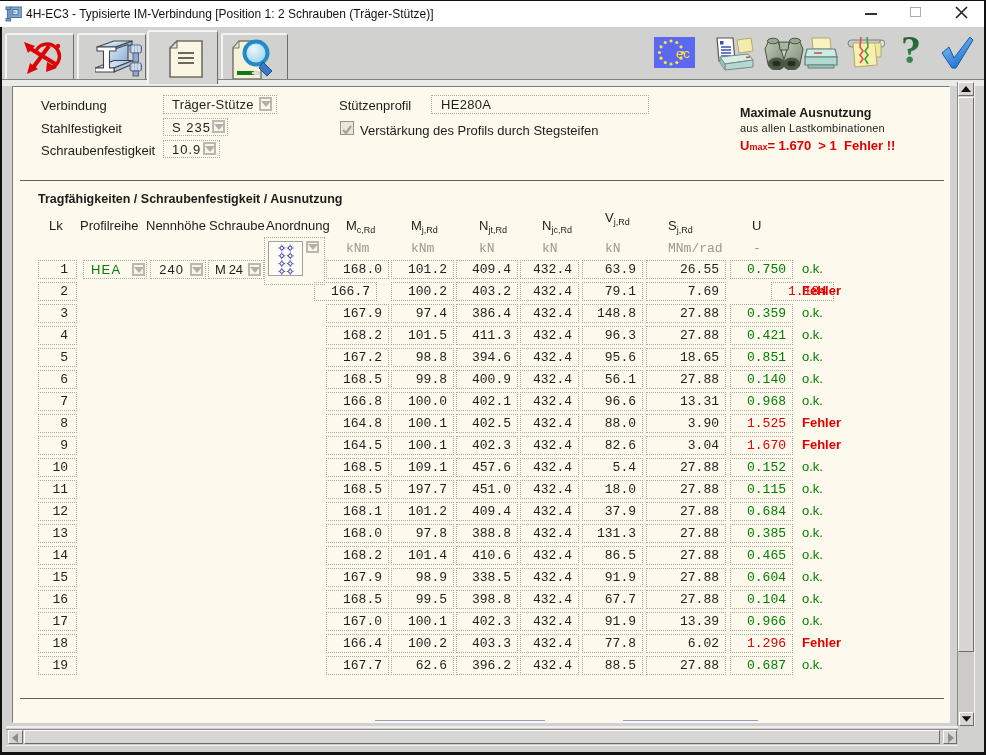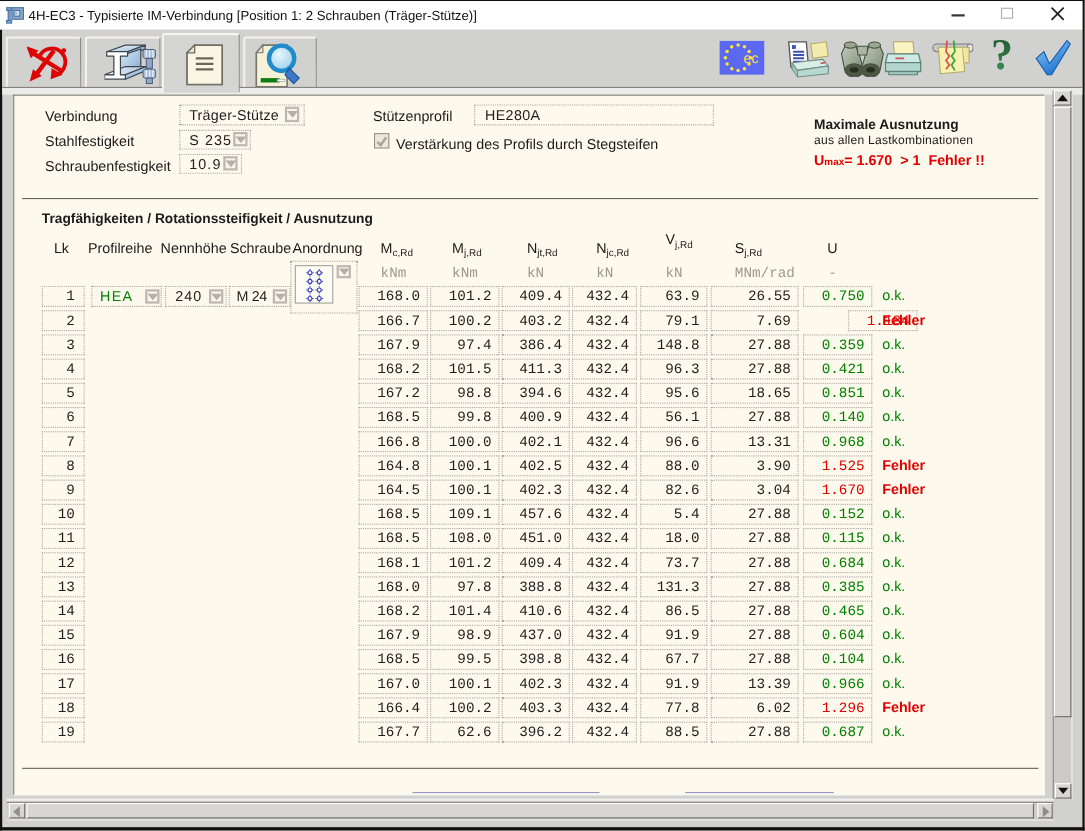--- a/index.html
+++ b/index.html
@@ -217,21 +217,21 @@
   </div>
 <div class="bx s" style="left:431px;top:95px;width:218px;height:19px;line-height:18px;padding-left:9px;letter-spacing:0.3px">HE280A</div>
 <div style="left:340px;top:121px;width:14px;height:14px;border:1px solid #95938a;background:#ece7d9"><svg width="12" height="12" viewBox="0 0 12 12">
       <path d="M2 6 L5 9 L10 2" stroke="#a5a399" stroke-width="2.2" fill="none"></path>
     </svg></div>
 <div class="lab" style="left:360px;top:123px">Verstärkung des Profils durch Stegsteifen</div>
 <div class="lab" style="left:740px;top:106px;font-weight:bold;font-size:12.5px">Maximale Ausnutzung</div>
 <div class="lab" style="left:740px;top:122px;font-size:11px;letter-spacing:0.2px">aus allen Lastkombinationen</div>
 <div class="lab s" style="left:740px;top:138px;font-weight:bold;font-size:13px;color:#e00000">U<span class="sub">max</span>= 1.670&nbsp; &gt; 1&nbsp; Fehler !!</div>
 <div class="hline" style="left:20px;top:180px;width:924px"></div>
-<div class="lab" style="left:38px;top:192px;font-weight:bold;font-size:12.5px">Tragfähigkeiten / Rotationssteifigkeit / Ausnutzung</div>
+<div class="lab" style="left:38px;top:192px;font-weight:bold;font-size:12.5px">Tragfähigkeiten / Schraubenfestigkeit / Ausnutzung</div>
 <div class="lab" style="left:49px;top:218px">Lk</div>
 <div class="lab" style="left:80px;top:218px">Profilreihe</div>
 <div class="lab" style="left:146px;top:218px">Nennhöhe</div>
 <div class="lab" style="left:209px;top:218px">Schraube</div>
 <div class="lab" style="left:266px;top:218px">Anordnung</div>
 <div class="lab" style="left:346px;top:218px">M<sub>c,Rd</sub></div>
 <div class="lab" style="left:411px;top:218px">M<sub>j,Rd</sub></div>
 <div class="lab" style="left:479px;top:218px">N<sub>jt,Rd</sub></div>
 <div class="lab" style="left:542px;top:218px">N<sub>jc,Rd</sub></div>
 <div class="lab" style="left:605px;top:210px">V<sub>j,Rd</sub></div>
@@ -283,21 +283,21 @@
 <div class="bx m ra lk" style="left:38px;top:260px;width:39px;height:19px;line-height:18px">1</div>
 <div class="bx m ra" style="left:326px;top:260px;width:63px;height:19px;line-height:18px">168.0</div>
 <div class="bx m ra" style="left:391px;top:260px;width:63px;height:19px;line-height:18px">101.2</div>
 <div class="bx m ra" style="left:456px;top:260px;width:62px;height:19px;line-height:18px">409.4</div>
 <div class="bx m ra" style="left:520px;top:260px;width:59px;height:19px;line-height:18px">432.4</div>
 <div class="bx m ra" style="left:582px;top:260px;width:61px;height:19px;line-height:18px">63.9</div>
 <div class="bx m ra" style="left:646px;top:260px;width:80px;height:19px;line-height:18px">26.55</div>
 <div class="bx m ra grn" style="left:730px;top:260px;width:63px;height:19px;line-height:18px">0.750</div>
 <div class="s grn" style="left:802px;top:260px;height:19px;line-height:18px;font-size:13px">o.k.</div>
 <div class="bx m ra lk" style="left:38px;top:282px;width:39px;height:19px;line-height:18px">2</div>
-<div class="bx m ra" style="left:326px;top:282px;width:63px;height:19px;line-height:18px">166.7</div>
+<div class="bx m ra" style="left:314px;top:282px;width:63px;height:19px;line-height:18px">166.7</div>
 <div class="bx m ra" style="left:391px;top:282px;width:63px;height:19px;line-height:18px">100.2</div>
 <div class="bx m ra" style="left:456px;top:282px;width:62px;height:19px;line-height:18px">403.2</div>
 <div class="bx m ra" style="left:520px;top:282px;width:59px;height:19px;line-height:18px">432.4</div>
 <div class="bx m ra" style="left:582px;top:282px;width:61px;height:19px;line-height:18px">79.1</div>
 <div class="bx m ra" style="left:646px;top:282px;width:80px;height:19px;line-height:18px">7.69</div>
 <div class="bx m ra red" style="left:771px;top:282px;width:63px;height:19px;line-height:18px">1.184</div>
 <div class="s red" style="left:802px;top:282px;height:19px;line-height:18px;font-size:13px;font-weight:bold">Fehler</div>
 <div class="bx m ra lk" style="left:38px;top:304px;width:39px;height:19px;line-height:18px">3</div>
 <div class="bx m ra" style="left:326px;top:304px;width:63px;height:19px;line-height:18px">167.9</div>
 <div class="bx m ra" style="left:391px;top:304px;width:63px;height:19px;line-height:18px">97.4</div>
@@ -365,33 +365,33 @@
 <div class="bx m ra" style="left:326px;top:458px;width:63px;height:19px;line-height:18px">168.5</div>
 <div class="bx m ra" style="left:391px;top:458px;width:63px;height:19px;line-height:18px">109.1</div>
 <div class="bx m ra" style="left:456px;top:458px;width:62px;height:19px;line-height:18px">457.6</div>
 <div class="bx m ra" style="left:520px;top:458px;width:59px;height:19px;line-height:18px">432.4</div>
 <div class="bx m ra" style="left:582px;top:458px;width:61px;height:19px;line-height:18px">5.4</div>
 <div class="bx m ra" style="left:646px;top:458px;width:80px;height:19px;line-height:18px">27.88</div>
 <div class="bx m ra grn" style="left:730px;top:458px;width:63px;height:19px;line-height:18px">0.152</div>
 <div class="s grn" style="left:802px;top:458px;height:19px;line-height:18px;font-size:13px">o.k.</div>
 <div class="bx m ra lk" style="left:38px;top:480px;width:39px;height:19px;line-height:18px">11</div>
 <div class="bx m ra" style="left:326px;top:480px;width:63px;height:19px;line-height:18px">168.5</div>
-<div class="bx m ra" style="left:391px;top:480px;width:63px;height:19px;line-height:18px">108.0</div>
+<div class="bx m ra" style="left:391px;top:480px;width:63px;height:19px;line-height:18px">197.7</div>
 <div class="bx m ra" style="left:456px;top:480px;width:62px;height:19px;line-height:18px">451.0</div>
 <div class="bx m ra" style="left:520px;top:480px;width:59px;height:19px;line-height:18px">432.4</div>
 <div class="bx m ra" style="left:582px;top:480px;width:61px;height:19px;line-height:18px">18.0</div>
 <div class="bx m ra" style="left:646px;top:480px;width:80px;height:19px;line-height:18px">27.88</div>
 <div class="bx m ra grn" style="left:730px;top:480px;width:63px;height:19px;line-height:18px">0.115</div>
 <div class="s grn" style="left:802px;top:480px;height:19px;line-height:18px;font-size:13px">o.k.</div>
 <div class="bx m ra lk" style="left:38px;top:502px;width:39px;height:19px;line-height:18px">12</div>
 <div class="bx m ra" style="left:326px;top:502px;width:63px;height:19px;line-height:18px">168.1</div>
 <div class="bx m ra" style="left:391px;top:502px;width:63px;height:19px;line-height:18px">101.2</div>
 <div class="bx m ra" style="left:456px;top:502px;width:62px;height:19px;line-height:18px">409.4</div>
 <div class="bx m ra" style="left:520px;top:502px;width:59px;height:19px;line-height:18px">432.4</div>
-<div class="bx m ra" style="left:582px;top:502px;width:61px;height:19px;line-height:18px">73.7</div>
+<div class="bx m ra" style="left:582px;top:502px;width:61px;height:19px;line-height:18px">37.9</div>
 <div class="bx m ra" style="left:646px;top:502px;width:80px;height:19px;line-height:18px">27.88</div>
 <div class="bx m ra grn" style="left:730px;top:502px;width:63px;height:19px;line-height:18px">0.684</div>
 <div class="s grn" style="left:802px;top:502px;height:19px;line-height:18px;font-size:13px">o.k.</div>
 <div class="bx m ra lk" style="left:38px;top:524px;width:39px;height:19px;line-height:18px">13</div>
 <div class="bx m ra" style="left:326px;top:524px;width:63px;height:19px;line-height:18px">168.0</div>
 <div class="bx m ra" style="left:391px;top:524px;width:63px;height:19px;line-height:18px">97.8</div>
 <div class="bx m ra" style="left:456px;top:524px;width:62px;height:19px;line-height:18px">388.8</div>
 <div class="bx m ra" style="left:520px;top:524px;width:59px;height:19px;line-height:18px">432.4</div>
 <div class="bx m ra" style="left:582px;top:524px;width:61px;height:19px;line-height:18px">131.3</div>
 <div class="bx m ra" style="left:646px;top:524px;width:80px;height:19px;line-height:18px">27.88</div>
@@ -402,21 +402,21 @@
 <div class="bx m ra" style="left:391px;top:546px;width:63px;height:19px;line-height:18px">101.4</div>
 <div class="bx m ra" style="left:456px;top:546px;width:62px;height:19px;line-height:18px">410.6</div>
 <div class="bx m ra" style="left:520px;top:546px;width:59px;height:19px;line-height:18px">432.4</div>
 <div class="bx m ra" style="left:582px;top:546px;width:61px;height:19px;line-height:18px">86.5</div>
 <div class="bx m ra" style="left:646px;top:546px;width:80px;height:19px;line-height:18px">27.88</div>
 <div class="bx m ra grn" style="left:730px;top:546px;width:63px;height:19px;line-height:18px">0.465</div>
 <div class="s grn" style="left:802px;top:546px;height:19px;line-height:18px;font-size:13px">o.k.</div>
 <div class="bx m ra lk" style="left:38px;top:568px;width:39px;height:19px;line-height:18px">15</div>
 <div class="bx m ra" style="left:326px;top:568px;width:63px;height:19px;line-height:18px">167.9</div>
 <div class="bx m ra" style="left:391px;top:568px;width:63px;height:19px;line-height:18px">98.9</div>
-<div class="bx m ra" style="left:456px;top:568px;width:62px;height:19px;line-height:18px">437.0</div>
+<div class="bx m ra" style="left:456px;top:568px;width:62px;height:19px;line-height:18px">338.5</div>
 <div class="bx m ra" style="left:520px;top:568px;width:59px;height:19px;line-height:18px">432.4</div>
 <div class="bx m ra" style="left:582px;top:568px;width:61px;height:19px;line-height:18px">91.9</div>
 <div class="bx m ra" style="left:646px;top:568px;width:80px;height:19px;line-height:18px">27.88</div>
 <div class="bx m ra grn" style="left:730px;top:568px;width:63px;height:19px;line-height:18px">0.604</div>
 <div class="s grn" style="left:802px;top:568px;height:19px;line-height:18px;font-size:13px">o.k.</div>
 <div class="bx m ra lk" style="left:38px;top:590px;width:39px;height:19px;line-height:18px">16</div>
 <div class="bx m ra" style="left:326px;top:590px;width:63px;height:19px;line-height:18px">168.5</div>
 <div class="bx m ra" style="left:391px;top:590px;width:63px;height:19px;line-height:18px">99.5</div>
 <div class="bx m ra" style="left:456px;top:590px;width:62px;height:19px;line-height:18px">398.8</div>
 <div class="bx m ra" style="left:520px;top:590px;width:59px;height:19px;line-height:18px">432.4</div>

